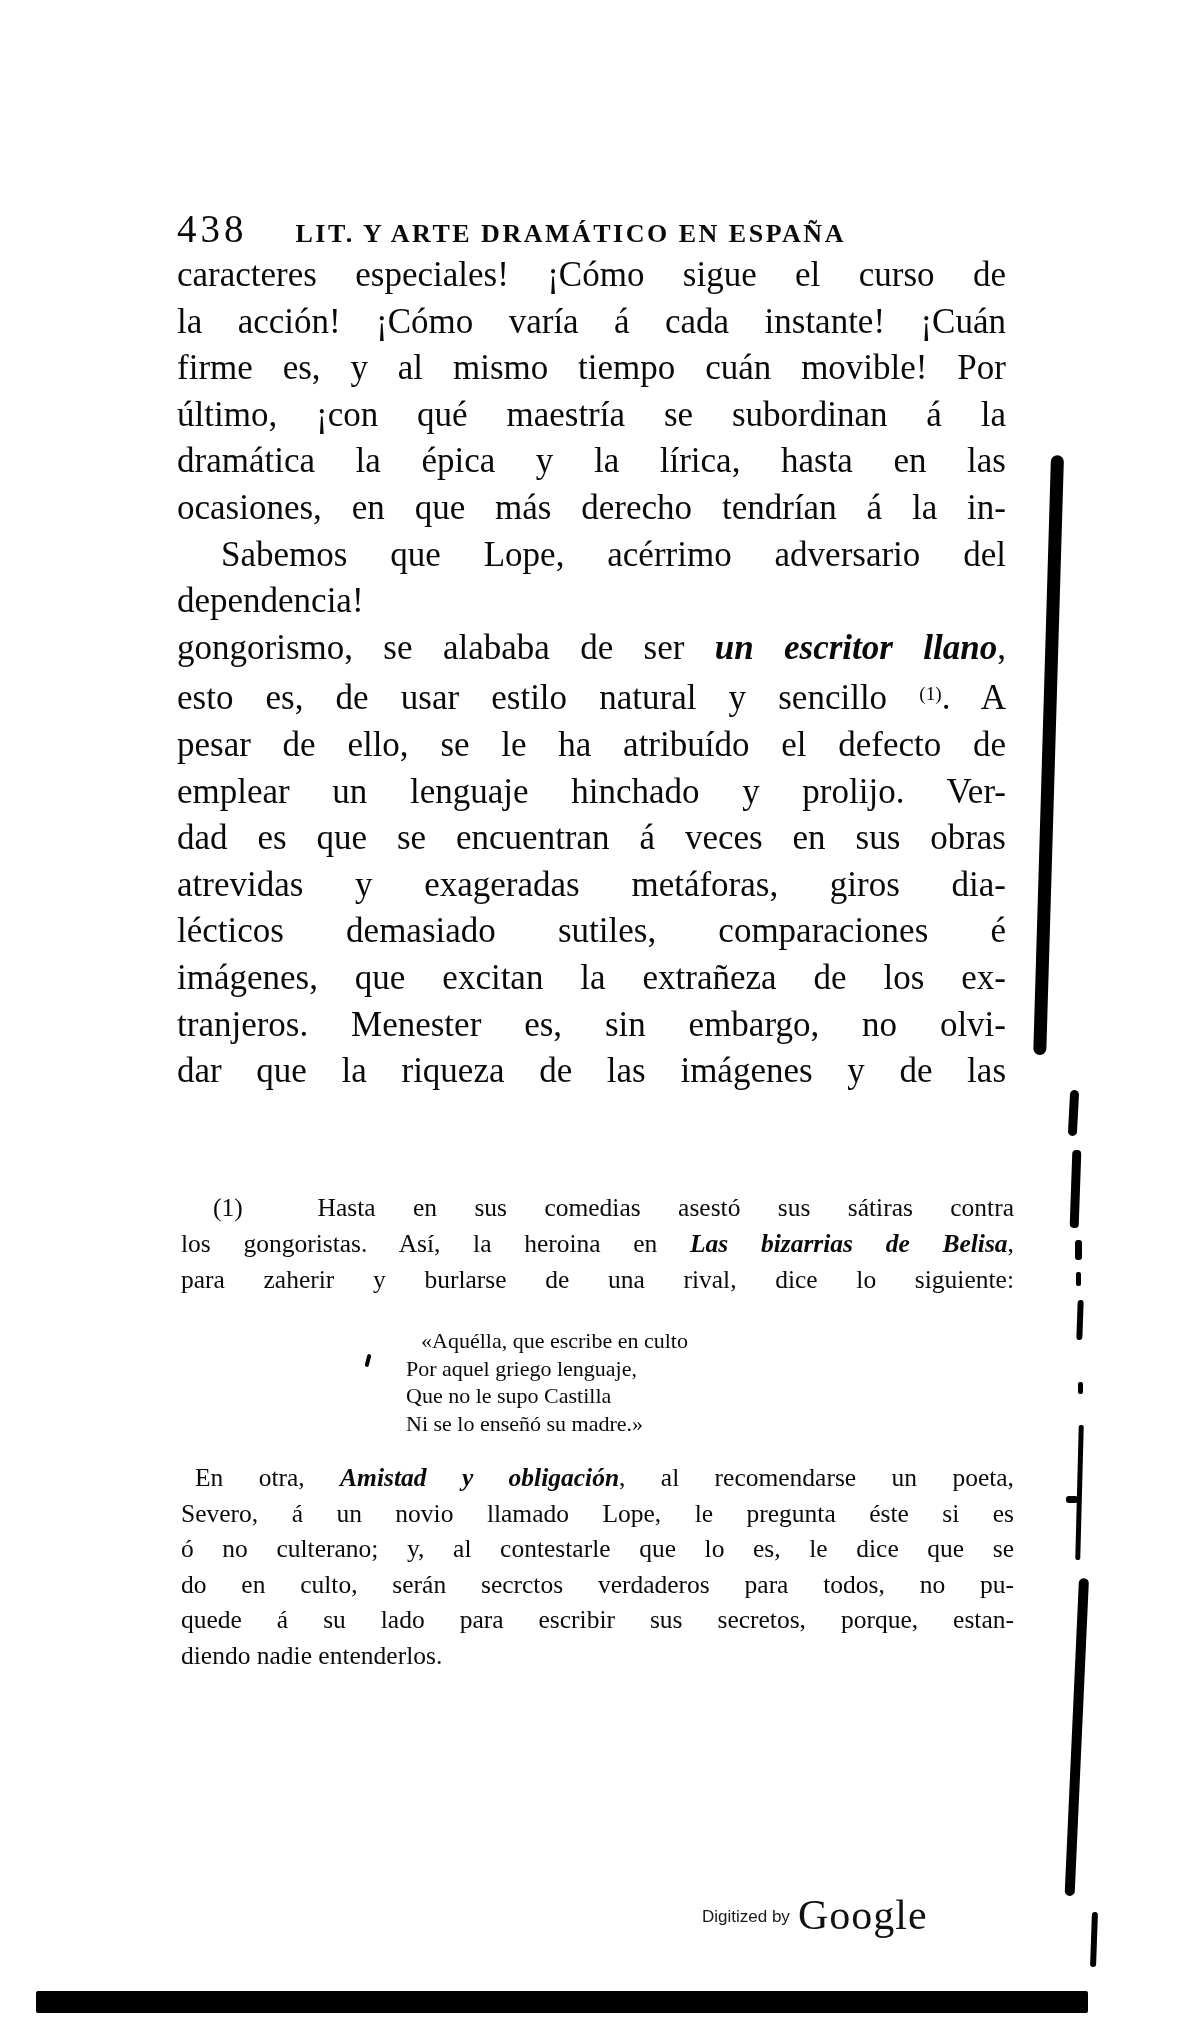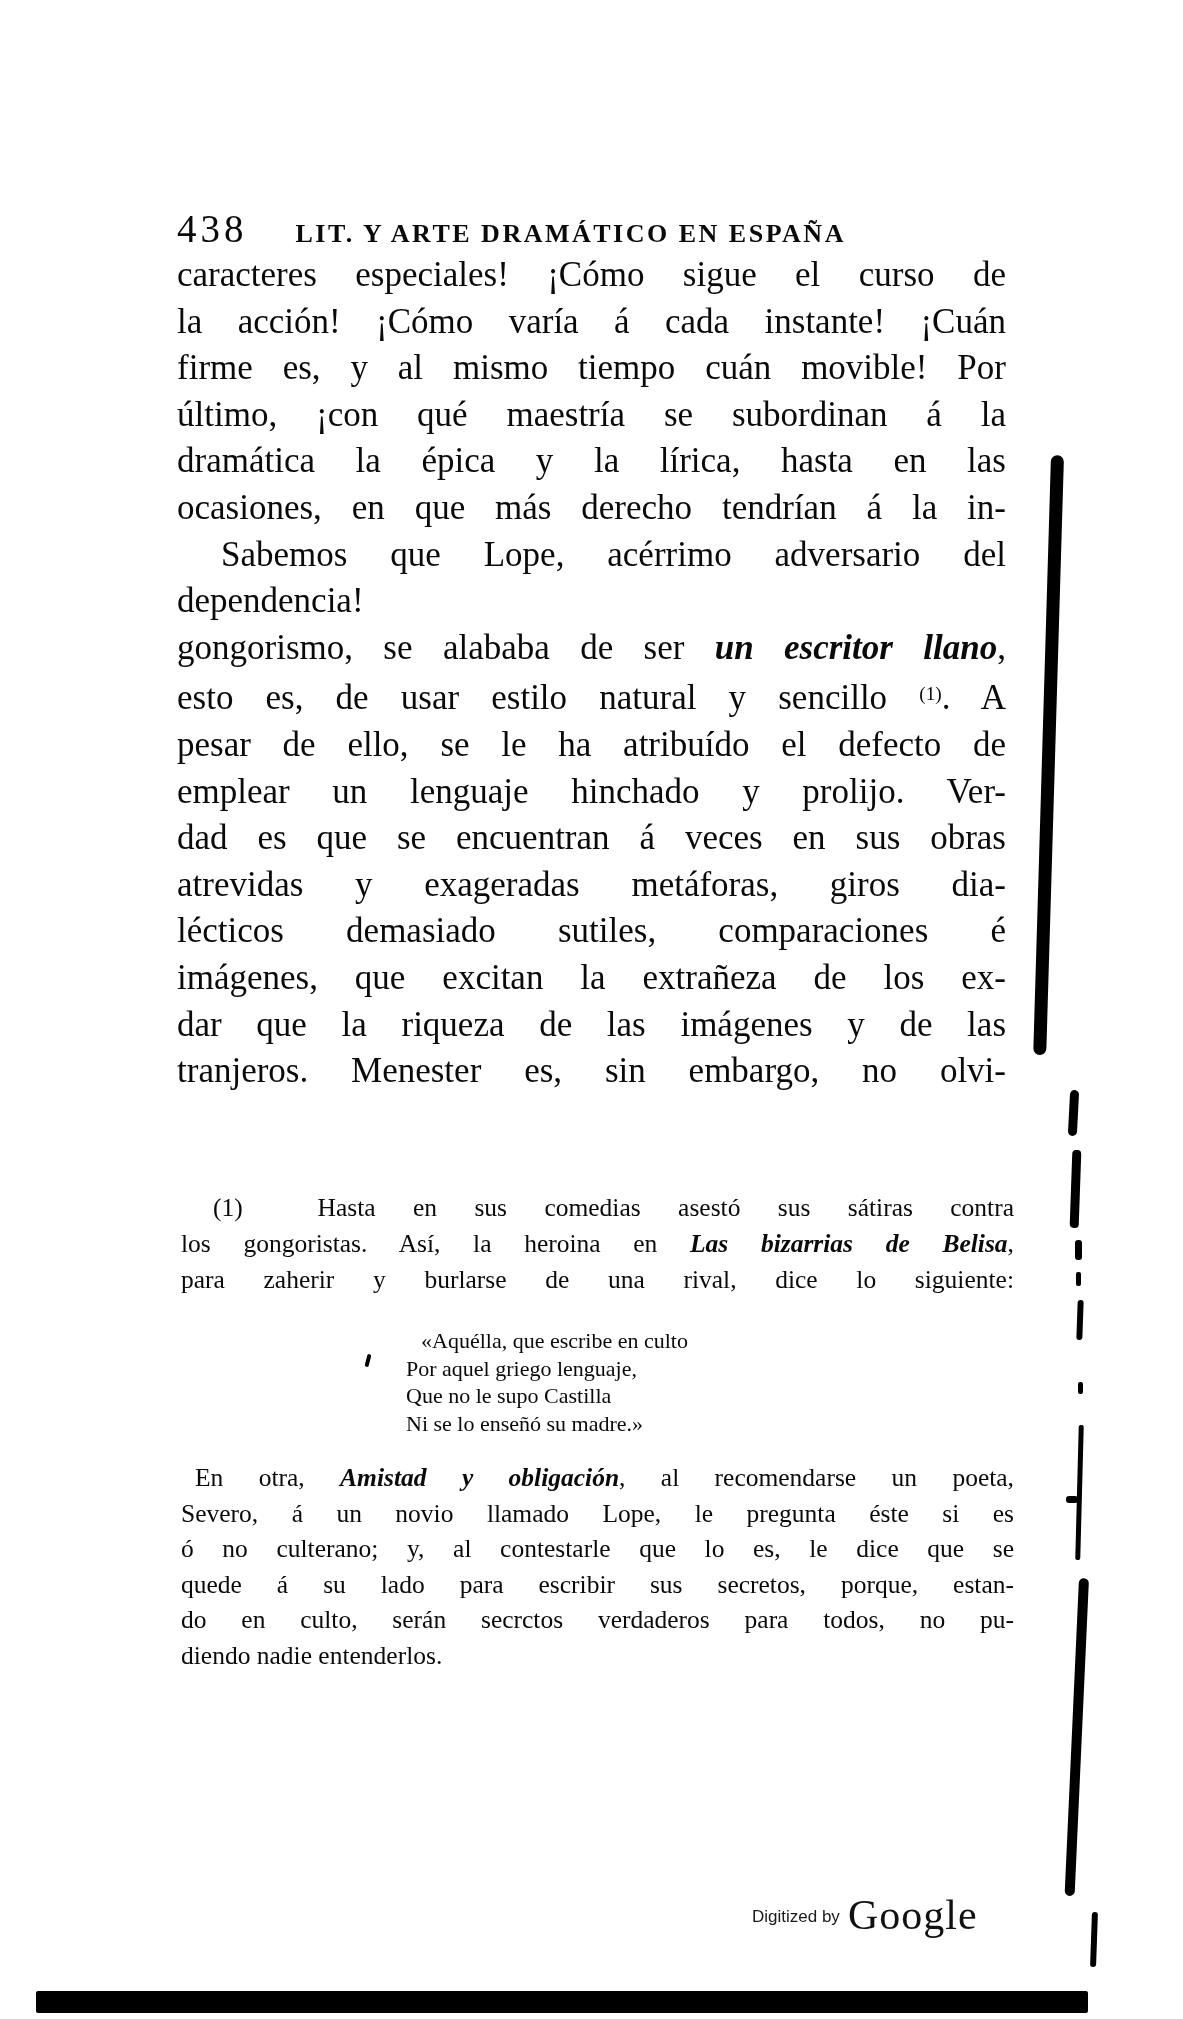--- a/index.html
+++ b/index.html
@@ -45,21 +45,21 @@
     font-size:22px;line-height:27.5px;font-weight:normal;
   }
   #verse .ind{text-indent:15px;}
   #footnote-2{
     left:181px;top:1460px;width:833px;
     font-size:25.5px;line-height:35.5px;
   }
   #footnote-2 .ind{text-indent:14px;}
   
   .watermark{
-    position:absolute;left:752px;top:1872px;height:64px;
+    position:absolute;left:702px;top:1872px;height:64px;
     display:flex;align-items:flex-end;justify-content:space-between;
   }
   .wm-prefix{
     font-family:"Liberation Sans","DejaVu Sans",sans-serif;
     font-size:17px;color:#1a1a1a;padding-bottom:9px;
   }
   .wm-logo{
     font-family:"Liberation Serif","DejaVu Serif",serif;
     font-size:42px;color:#111;margin-left:8px;letter-spacing:1px;
     line-height:1;
@@ -108,43 +108,43 @@
       <div class="tline jst ind"><span>Sabemos que Lope, acérrimo adversario del</span></div>
       <div class="tline"><span>dependencia!</span></div>
       <div class="tline jst"><span>gongorismo, se alababa de ser </span><span class="it">un escritor llano</span><span>,</span></div>
       <div class="tline jst"><span>esto es, de usar estilo natural y sencillo </span><span class="sup">(1)</span><span>. A</span></div>
       <div class="tline jst"><span>pesar de ello, se le ha atribuído el defecto de</span></div>
       <div class="tline jst"><span>emplear un lenguaje hinchado y prolijo. Ver-</span></div>
       <div class="tline jst"><span>dad es que se encuentran á veces en sus obras</span></div>
       <div class="tline jst"><span>atrevidas y exageradas metáforas, giros dia-</span></div>
       <div class="tline jst"><span>lécticos demasiado sutiles, comparaciones é</span></div>
       <div class="tline jst"><span>imágenes, que excitan la extrañeza de los ex-</span></div>
+      <div class="tline jst"><span>tranjeros. Menester es, sin embargo, no olvi-</span></div>
       <div class="tline jst"><span>dar que la riqueza de las imágenes y de las</span></div>
-      <div class="tline jst"><span>tranjeros. Menester es, sin embargo, no olvi-</span></div>
     </div>
 
   <div id="footnote-1" class="tblock">
       <div class="tline jst ind"><span>(1)  Hasta en sus comedias asestó sus sátiras contra</span></div>
       <div class="tline jst"><span>los gongoristas. Así, la heroina en </span><span class="it">Las bizarrias de Belisa</span><span>,</span></div>
       <div class="tline jst"><span>para zaherir y burlarse de una rival, dice lo siguiente:</span></div>
     </div>
 
   <div id="verse" class="tblock">
       <div class="tline ind"><span>«Aquélla, que escribe en culto</span></div>
       <div class="tline"><span>Por aquel griego lenguaje,</span></div>
       <div class="tline"><span>Que no le supo Castilla</span></div>
       <div class="tline"><span>Ni se lo enseñó su madre.»</span></div>
     </div>
 
   <div id="footnote-2" class="tblock">
       <div class="tline jst ind"><span>En otra, </span><span class="it">Amistad y obligación</span><span>, al recomendarse un poeta,</span></div>
       <div class="tline jst"><span>Severo, á un novio llamado Lope, le pregunta éste si es</span></div>
       <div class="tline jst"><span>ó no culterano; y, al contestarle que lo es, le dice que se</span></div>
+      <div class="tline jst"><span>do en culto, serán secrctos verdaderos para todos, no pu-</span></div>
       <div class="tline jst"><span>quede á su lado para escribir sus secretos, porque, estan-</span></div>
-      <div class="tline jst"><span>do en culto, serán secrctos verdaderos para todos, no pu-</span></div>
       <div class="tline"><span>diendo nadie entenderlos.</span></div>
     </div>
 
   <div class="watermark">
     <span class="wm-prefix">Digitized by</span>
     <span class="wm-logo">Google</span>
   </div>
 
   <div class="art a1"></div>
   <div class="art a2"></div>

